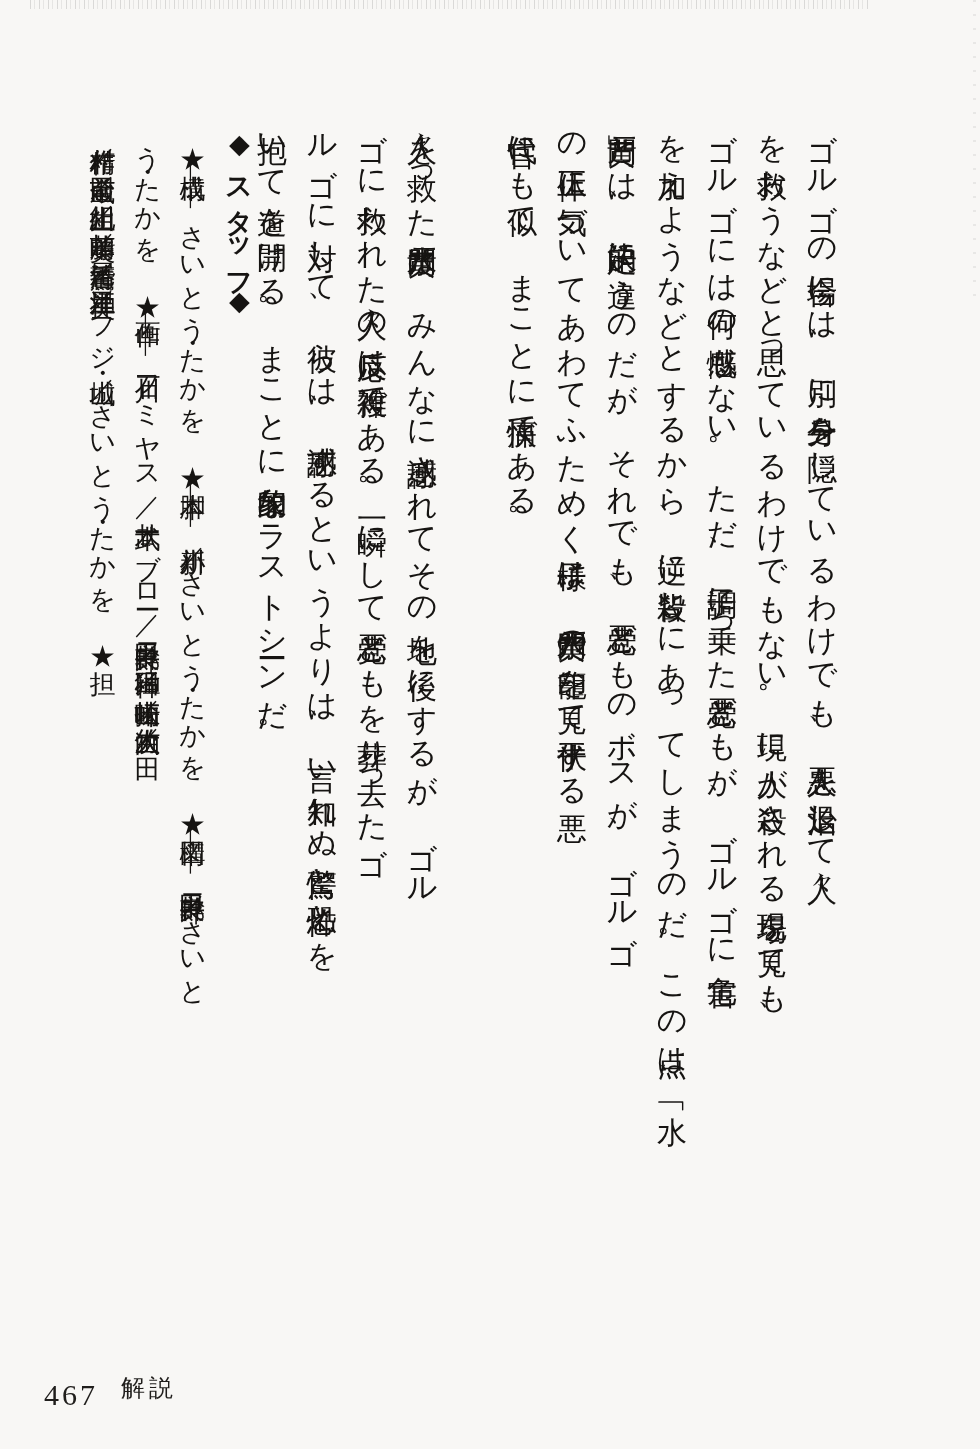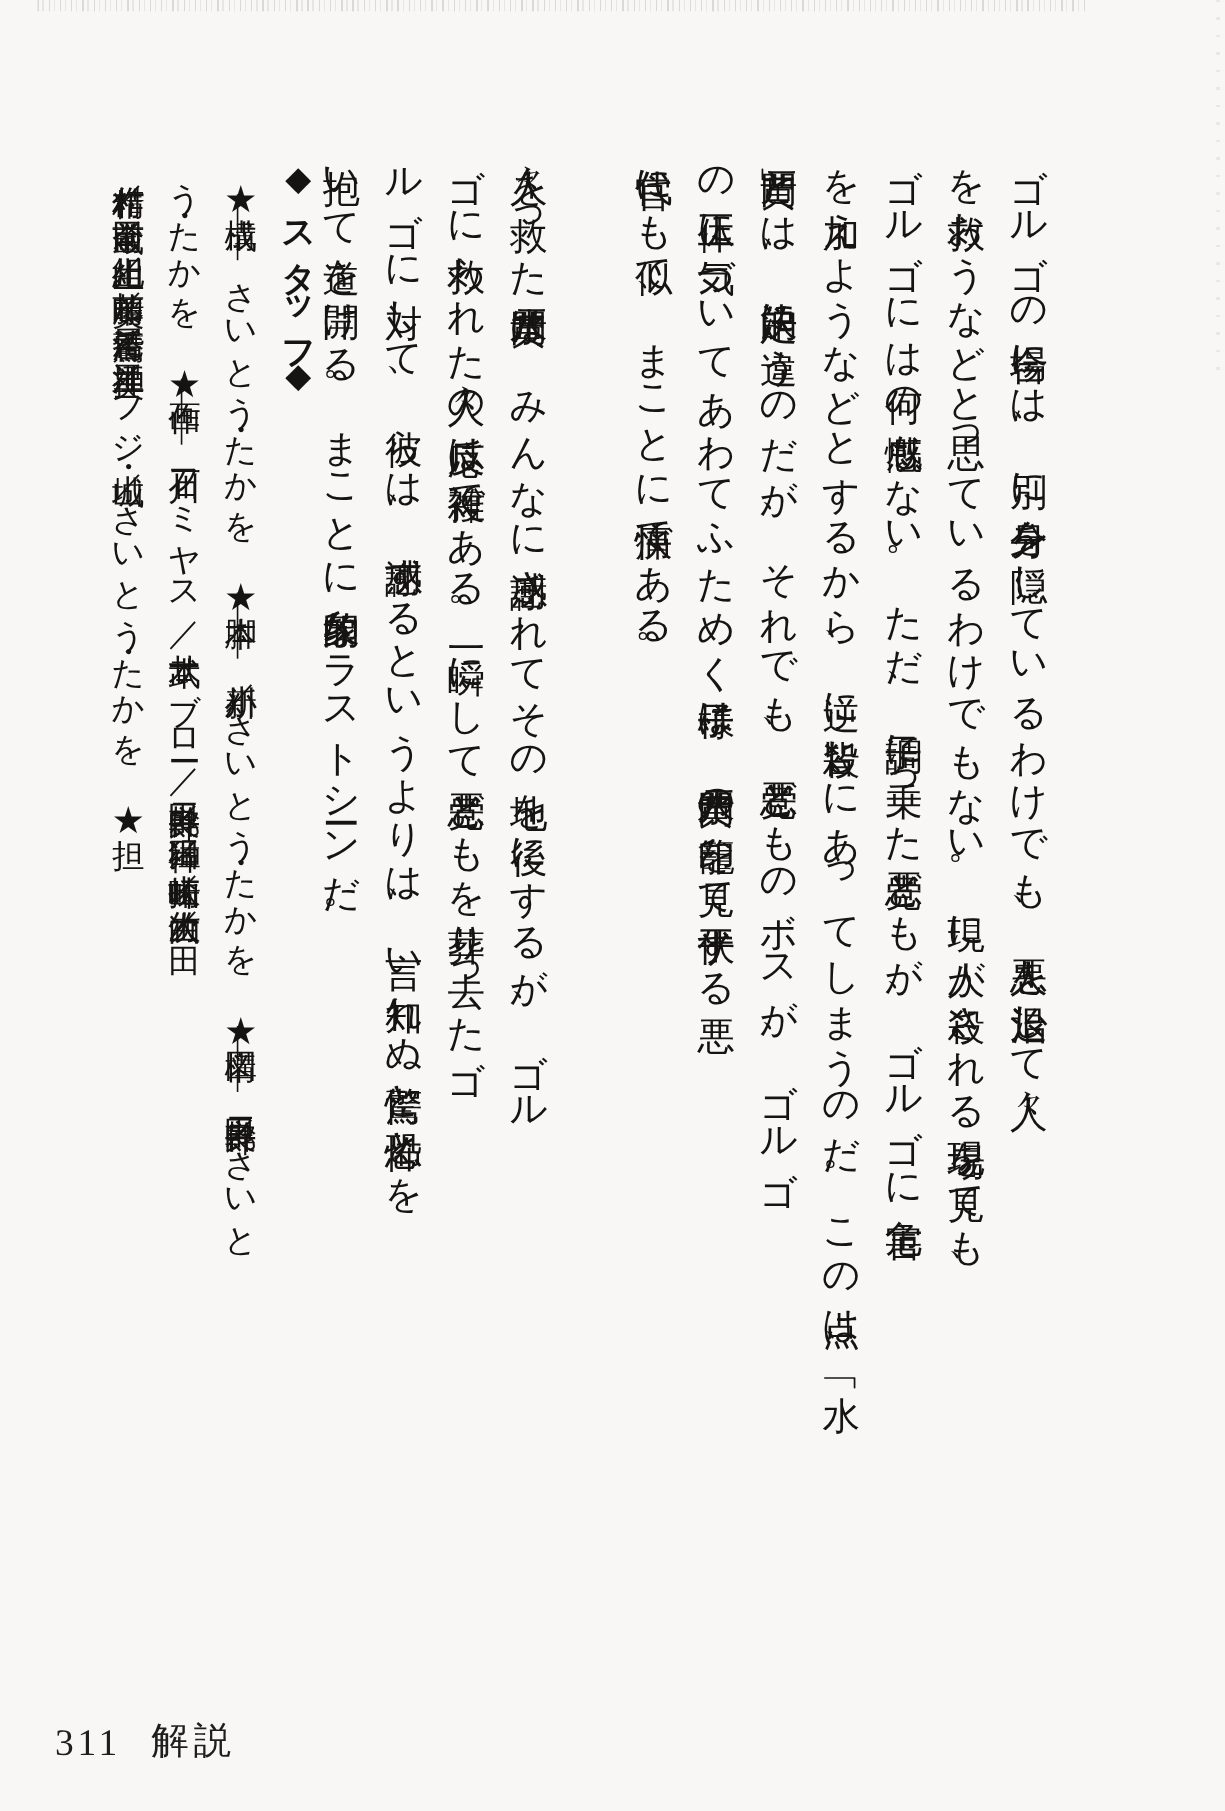--- a/index.html
+++ b/index.html
@@ -94,21 +94,21 @@
     left: 44px;
     top: 1378px;
     font-size: 30px;
     letter-spacing: 3px;
     color: #201e1c;
   }
   .footer-section {
     position: absolute;
     left: 121px;
     top: 1372px;
-    font-size: 30px;
+    font-size: 24px;
     letter-spacing: 4px;
     color: #201e1c;
   }
 </style>
 </head>
 <body>
 
 <div class="scan-edge-top"></div>
 <div class="scan-edge-right"></div>
 
@@ -130,14 +130,14 @@
   </div>
 </div>
 
 <div class="staff-block">
   <div class="staff-header">◆スタッフ◆</div>
   <div class="staff-line">★構成――さいとう・たかを　★脚本――小川新／さいとう・たかを　★構図――甲良幹二郎／さいと</div>
   <div class="staff-line">う・たかを　★作画――石川フミヤス／武本サブロー／甲良幹二郎／神田猛／山崎拓味／大竹由次／田</div>
   <div class="staff-line">村精作／前田金蔵／山川紀生／加藤晴美／鷲尾清香／神江里美／フジ・山城／さいとう・たかを　★担</div>
 </div>
 
-<div class="footer-pagenum">311</div>
+<div class="footer-pagenum">467</div>
 <div class="footer-section">解説</div>
 
 </body></html>

